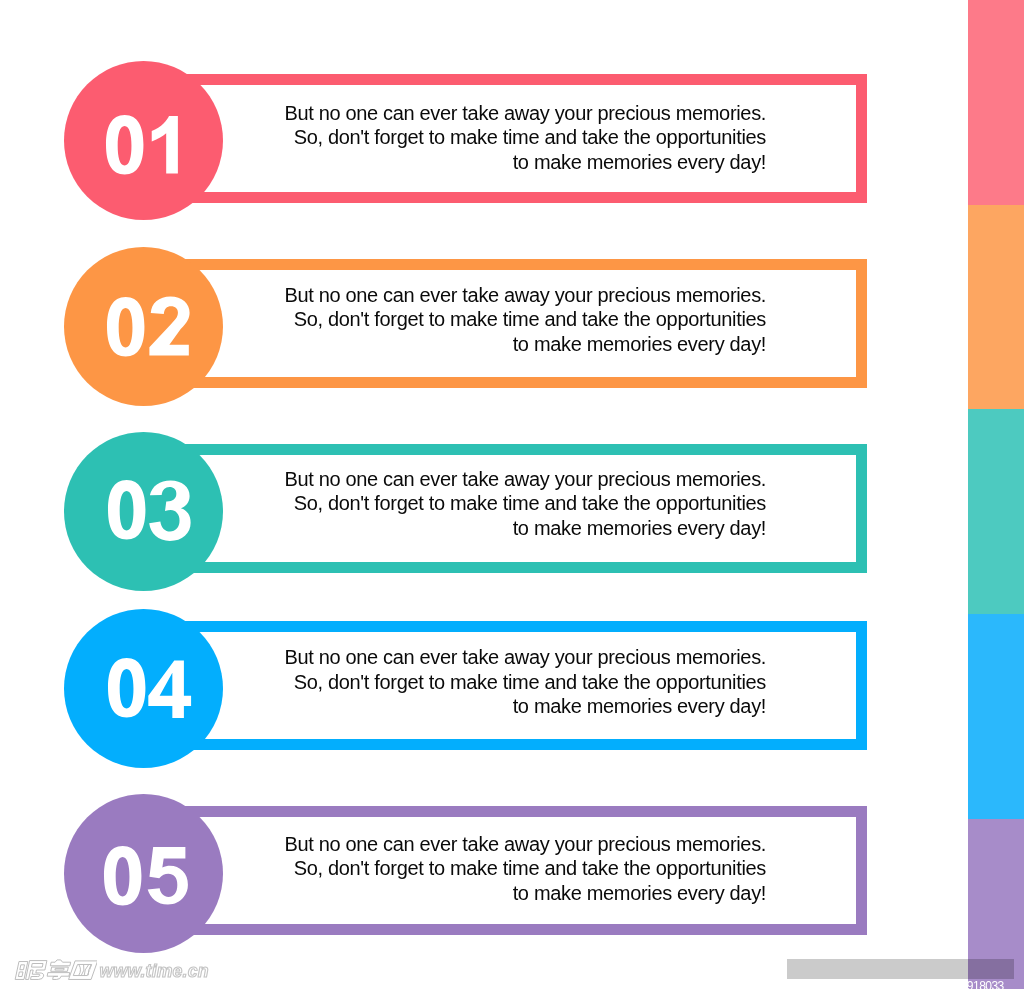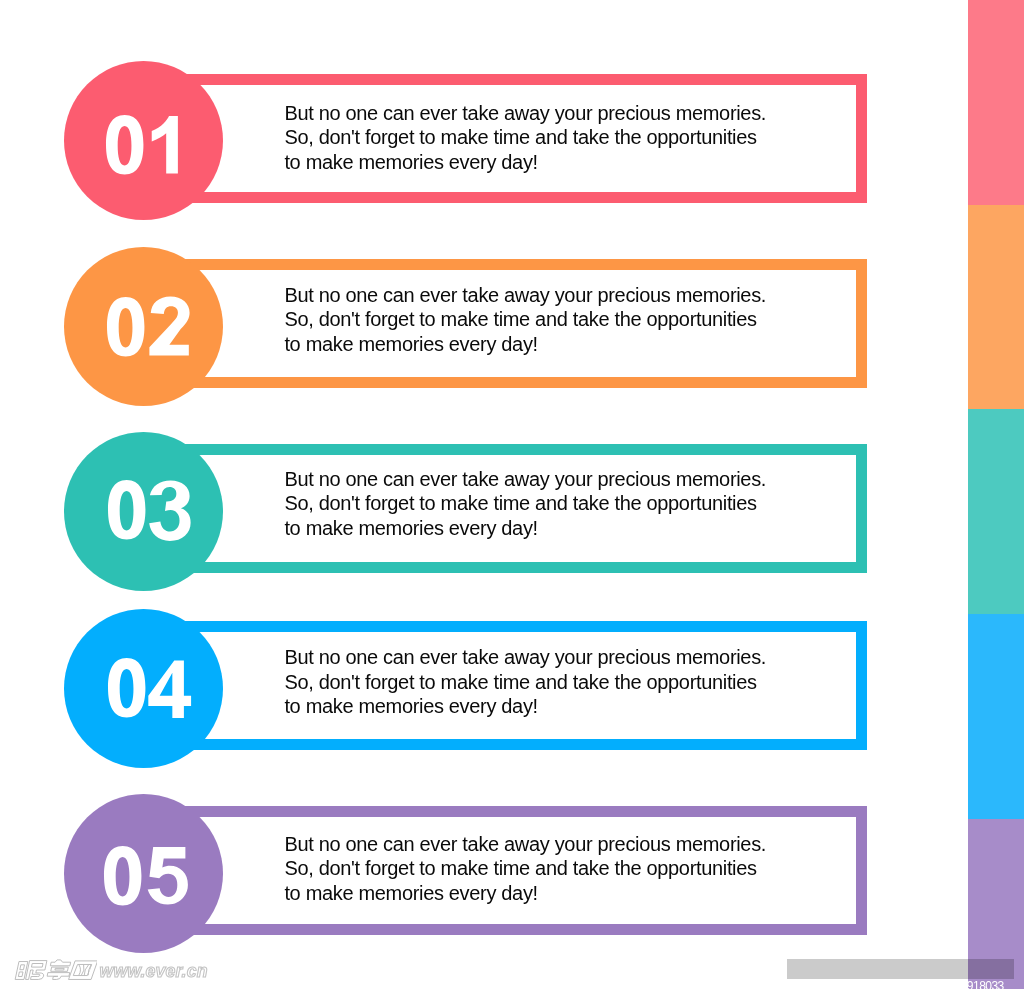--- a/index.html
+++ b/index.html
@@ -7,21 +7,21 @@
   body{width:1024px;height:989px;overflow:hidden;
        font-family:"Liberation Sans",sans-serif;}
   #stage{position:relative;width:1024px;height:989px;background:#ffffff;}
 
   .row{position:absolute;left:0;top:0;width:1024px;height:0;}
   .frame{position:absolute;box-sizing:border-box;background:#ffffff;}
   .badge{position:absolute;border-radius:50%;}
   .badge-num{position:absolute;top:0;left:0;overflow:visible;}
   .copy{position:absolute;color:#0a0a0a;white-space:pre;
         font-size:20px;line-height:24.55px;letter-spacing:-0.33px;
-        -webkit-font-smoothing:antialiased;transform:translateZ(0);}
+        -webkit-font-smoothing:antialiased;transform:translateZ(0);text-align:right;}
 
   #colorbar{position:absolute;right:0;top:0;width:56px;height:989px;}
   .bar-seg{position:absolute;left:0;width:56px;}
 
   #idbar{position:absolute;left:787.3px;top:958.8px;width:226.6px;height:19.8px;
          background:rgba(0,0,0,0.204);}
   #idtext{position:absolute;left:796.3px;top:979px;color:#ffffff;font-size:12.1px;
           letter-spacing:-0.58px;white-space:nowrap;-webkit-font-smoothing:antialiased;
           transform:translateZ(0);}
 
@@ -118,18 +118,18 @@
 
         <path d="M112 24 H162 V37 H112 Z M124 28 H150 V33 H124 Z"></path>
 
         <path d="M104 41 H170 V52 H146 Q146 62 134 62 H122 V53 H132 Q136 53 136 52 H104 Z"></path>
 
         <path d="M180 5 H248 L240 62 H172 Z M190 16 H232 L226 50 H184 Z"></path>
         <path d="M194 18 Q206 32 200 48 M208 18 Q216 34 208 48"></path>
         <path d="M222 18 Q212 32 216 48 M230 18 Q224 34 228 48"></path>
       </g>
     </svg>
-    <div id="wm-site">www.ever.cn</div>
+    <div id="wm-site">www.time.cn</div>
   </div>
 
   <div id="idbar"></div>
   <div id="idtext">ID:10673188 NO:20200605113613918033</div>
 </div>
 
 </body></html>

